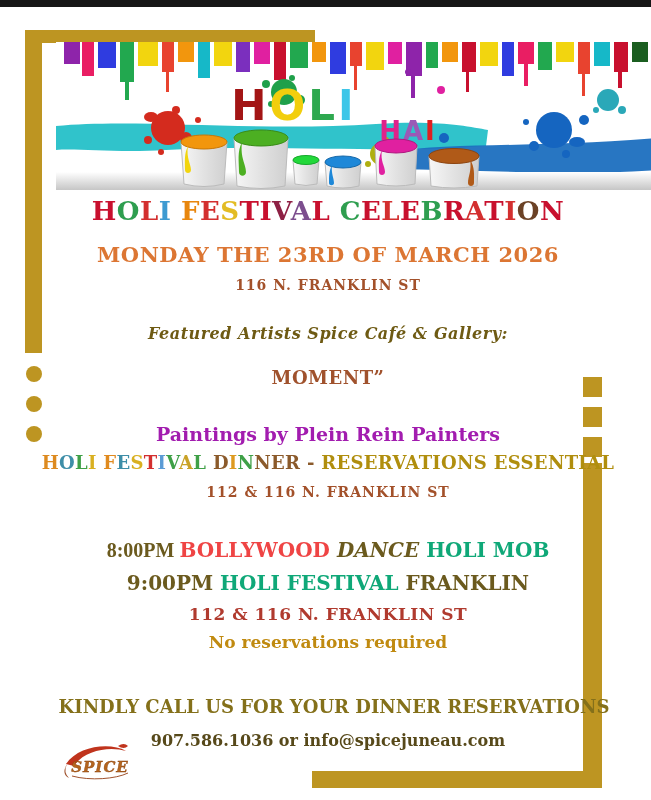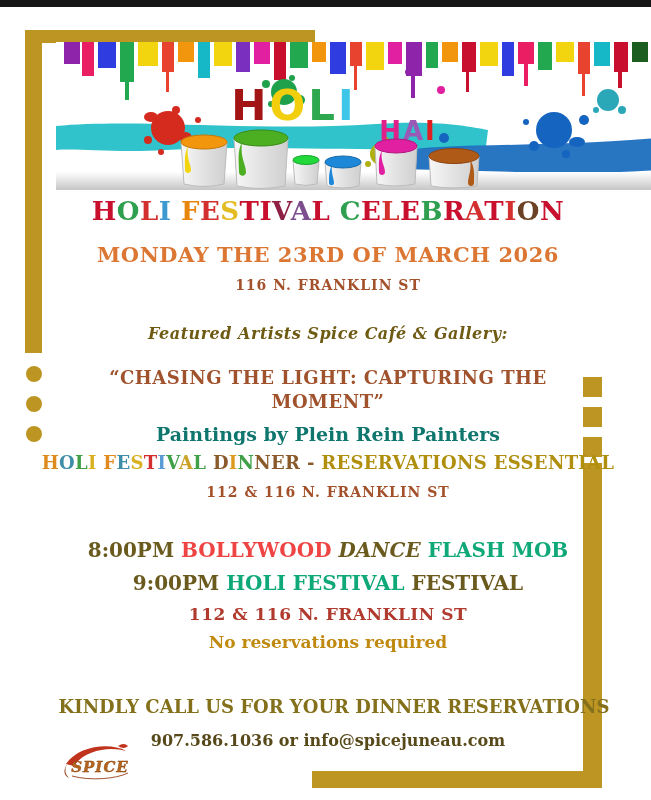--- a/index.html
+++ b/index.html
@@ -192,28 +192,27 @@
       <path d="M414,117 c2,12 -2,17 -2,24 c0,4 6,4 6,0 c0,-9 1,-15 -4,-24 z" fill="#B05A18"></path>
     </g>
   </svg>
 </div>
 
 <div class="abs line title-line"><span style="color: rgb(200, 16, 46);">H</span><span style="color: rgb(46, 158, 79);">O</span><span style="color: rgb(211, 47, 47);">L</span><span style="color: rgb(61, 154, 209);">I</span><span> </span><span style="color: rgb(232, 134, 13);">F</span><span style="color: rgb(211, 47, 47);">E</span><span style="color: rgb(227, 188, 36);">S</span><span style="color: rgb(200, 16, 46);">T</span><span style="color: rgb(200, 16, 46);">I</span><span style="color: rgb(142, 32, 68);">V</span><span style="color: rgb(124, 78, 142);">A</span><span style="color: rgb(200, 16, 46);">L</span><span> </span><span style="color: rgb(46, 158, 79);">C</span><span style="color: rgb(200, 16, 46);">E</span><span style="color: rgb(211, 47, 47);">L</span><span style="color: rgb(200, 16, 46);">E</span><span style="color: rgb(46, 158, 79);">B</span><span style="color: rgb(200, 16, 46);">R</span><span style="color: rgb(211, 47, 47);">A</span><span style="color: rgb(200, 16, 46);">T</span><span style="color: rgb(211, 47, 47);">I</span><span style="color: rgb(107, 66, 38);">O</span><span style="color: rgb(200, 16, 46);">N</span></div>
 <div class="abs line date-line"><span style="color: rgb(220, 118, 51);">MONDAY THE 23RD OF MARCH 2026</span></div>
 <div class="abs line addr1-line"><span style="color: rgb(163, 81, 42);">116 N. FRANKLIN ST</span></div>
 <div class="abs line featured-line"><span style="color: rgb(110, 90, 19); margin-top: 44px;">Featured Artists Spice Café &amp; Gallery:</span></div>
 <div class="abs line quote-line">
-  <div><span style="color: rgb(160, 82, 45);">“CHASING THE LIGHT: CAPTURING THE</span></div>
   <div><span style="color: rgb(160, 82, 45);">MOMENT”</span></div>
 </div>
-<div class="abs line artists-line"><span style="color: #0f766e;">Paintings by Plein Rein Painters</span></div>
+<div class="abs line artists-line"><span style="color: #a21caf;">Paintings by Plein Rein Painters</span></div>
 <div class="abs line dinner-line"><span style="color: rgb(221, 138, 31);">H</span><span style="color: rgb(62, 142, 168);">O</span><span style="color: rgb(63, 160, 71);">L</span><span style="color: rgb(217, 176, 33);">I</span><span> </span><span style="color: rgb(224, 138, 31);">F</span><span style="color: rgb(62, 142, 168);">E</span><span style="color: rgb(217, 176, 33);">S</span><span style="color: rgb(211, 47, 47);">T</span><span style="color: rgb(91, 155, 213);">I</span><span style="color: rgb(63, 160, 71);">V</span><span style="color: rgb(201, 162, 39);">A</span><span style="color: rgb(63, 160, 71);">L</span><span> </span><span style="color: rgb(139, 90, 43);">D</span><span style="color: rgb(221, 154, 31);">I</span><span style="color: rgb(63, 160, 71);">N</span><span style="color: rgb(139, 90, 43);">N</span><span style="color: rgb(139, 90, 43);">E</span><span style="color: rgb(139, 90, 43);">R</span><span style="color: rgb(139, 90, 43);"> - </span><span style="color: rgb(176, 142, 14);">RESERVATIONS ESSENTIAL</span></div>
 <div class="abs line addr2-line"><span style="color: rgb(163, 81, 42);">112 &amp; 116 N. FRANKLIN ST</span></div>
-<div class="abs line sched1-line"><span style="color: rgb(107, 90, 30);">8:00PM </span><span style="color: #ef4444;">BOLLYWOOD </span><span style="color: rgb(107, 90, 30); font-style: italic;">DANCE </span><span style="color: rgb(15, 168, 120);">FLASH MOB</span></div>
-<div class="abs line sched2-line"><span style="color: rgb(107, 90, 30);">9:00PM </span><span style="color: rgb(15, 168, 120);">HOLI FESTIVAL </span><span style="color: rgb(107, 90, 30);">FESTIVAL</span></div>
+<div class="abs line sched1-line"><span style="color: rgb(107, 90, 30); font-family: Liberation Serif, serif;">8:00PM </span><span style="color: #ef4444;">BOLLYWOOD </span><span style="color: rgb(107, 90, 30); font-style: italic;">DANCE </span><span style="color: rgb(15, 168, 120);">HOLI MOB</span></div>
+<div class="abs line sched2-line"><span style="color: rgb(107, 90, 30);">9:00PM </span><span style="color: rgb(15, 168, 120);">HOLI FESTIVAL </span><span style="color: rgb(107, 90, 30);">FRANKLIN</span></div>
 <div class="abs line addr3-line"><span style="color: rgb(176, 58, 46);">112 &amp; 116 N. FRANKLIN ST</span></div>
 <div class="abs line note-line"><span style="color: rgb(192, 138, 16);">No reservations required</span></div>
 <div class="abs line call-line"><span style="color: rgb(132, 112, 26); margin-left: 12px;">KINDLY CALL US FOR YOUR DINNER RESERVATIONS</span></div>
 <div class="abs line contact-line"><span style="color: rgb(87, 73, 26);">907.586.1036  or info@spicejuneau.com</span></div>
 
 <div class="abs spice-logo">
   <svg viewBox="0 0 80 48">
     <path d="M8,26 C20,8 52,4 68,13 C52,8 26,12 16,28 Z" fill="#C0341D"></path>
     <path d="M60,8 q6,-4 10,0 q-4,4 -10,0 Z" fill="#C0341D"></path>
     <path d="M9,26 q-4,8 2,14 q-8,-4 -2,-14 Z" fill="#A0522D"></path>

